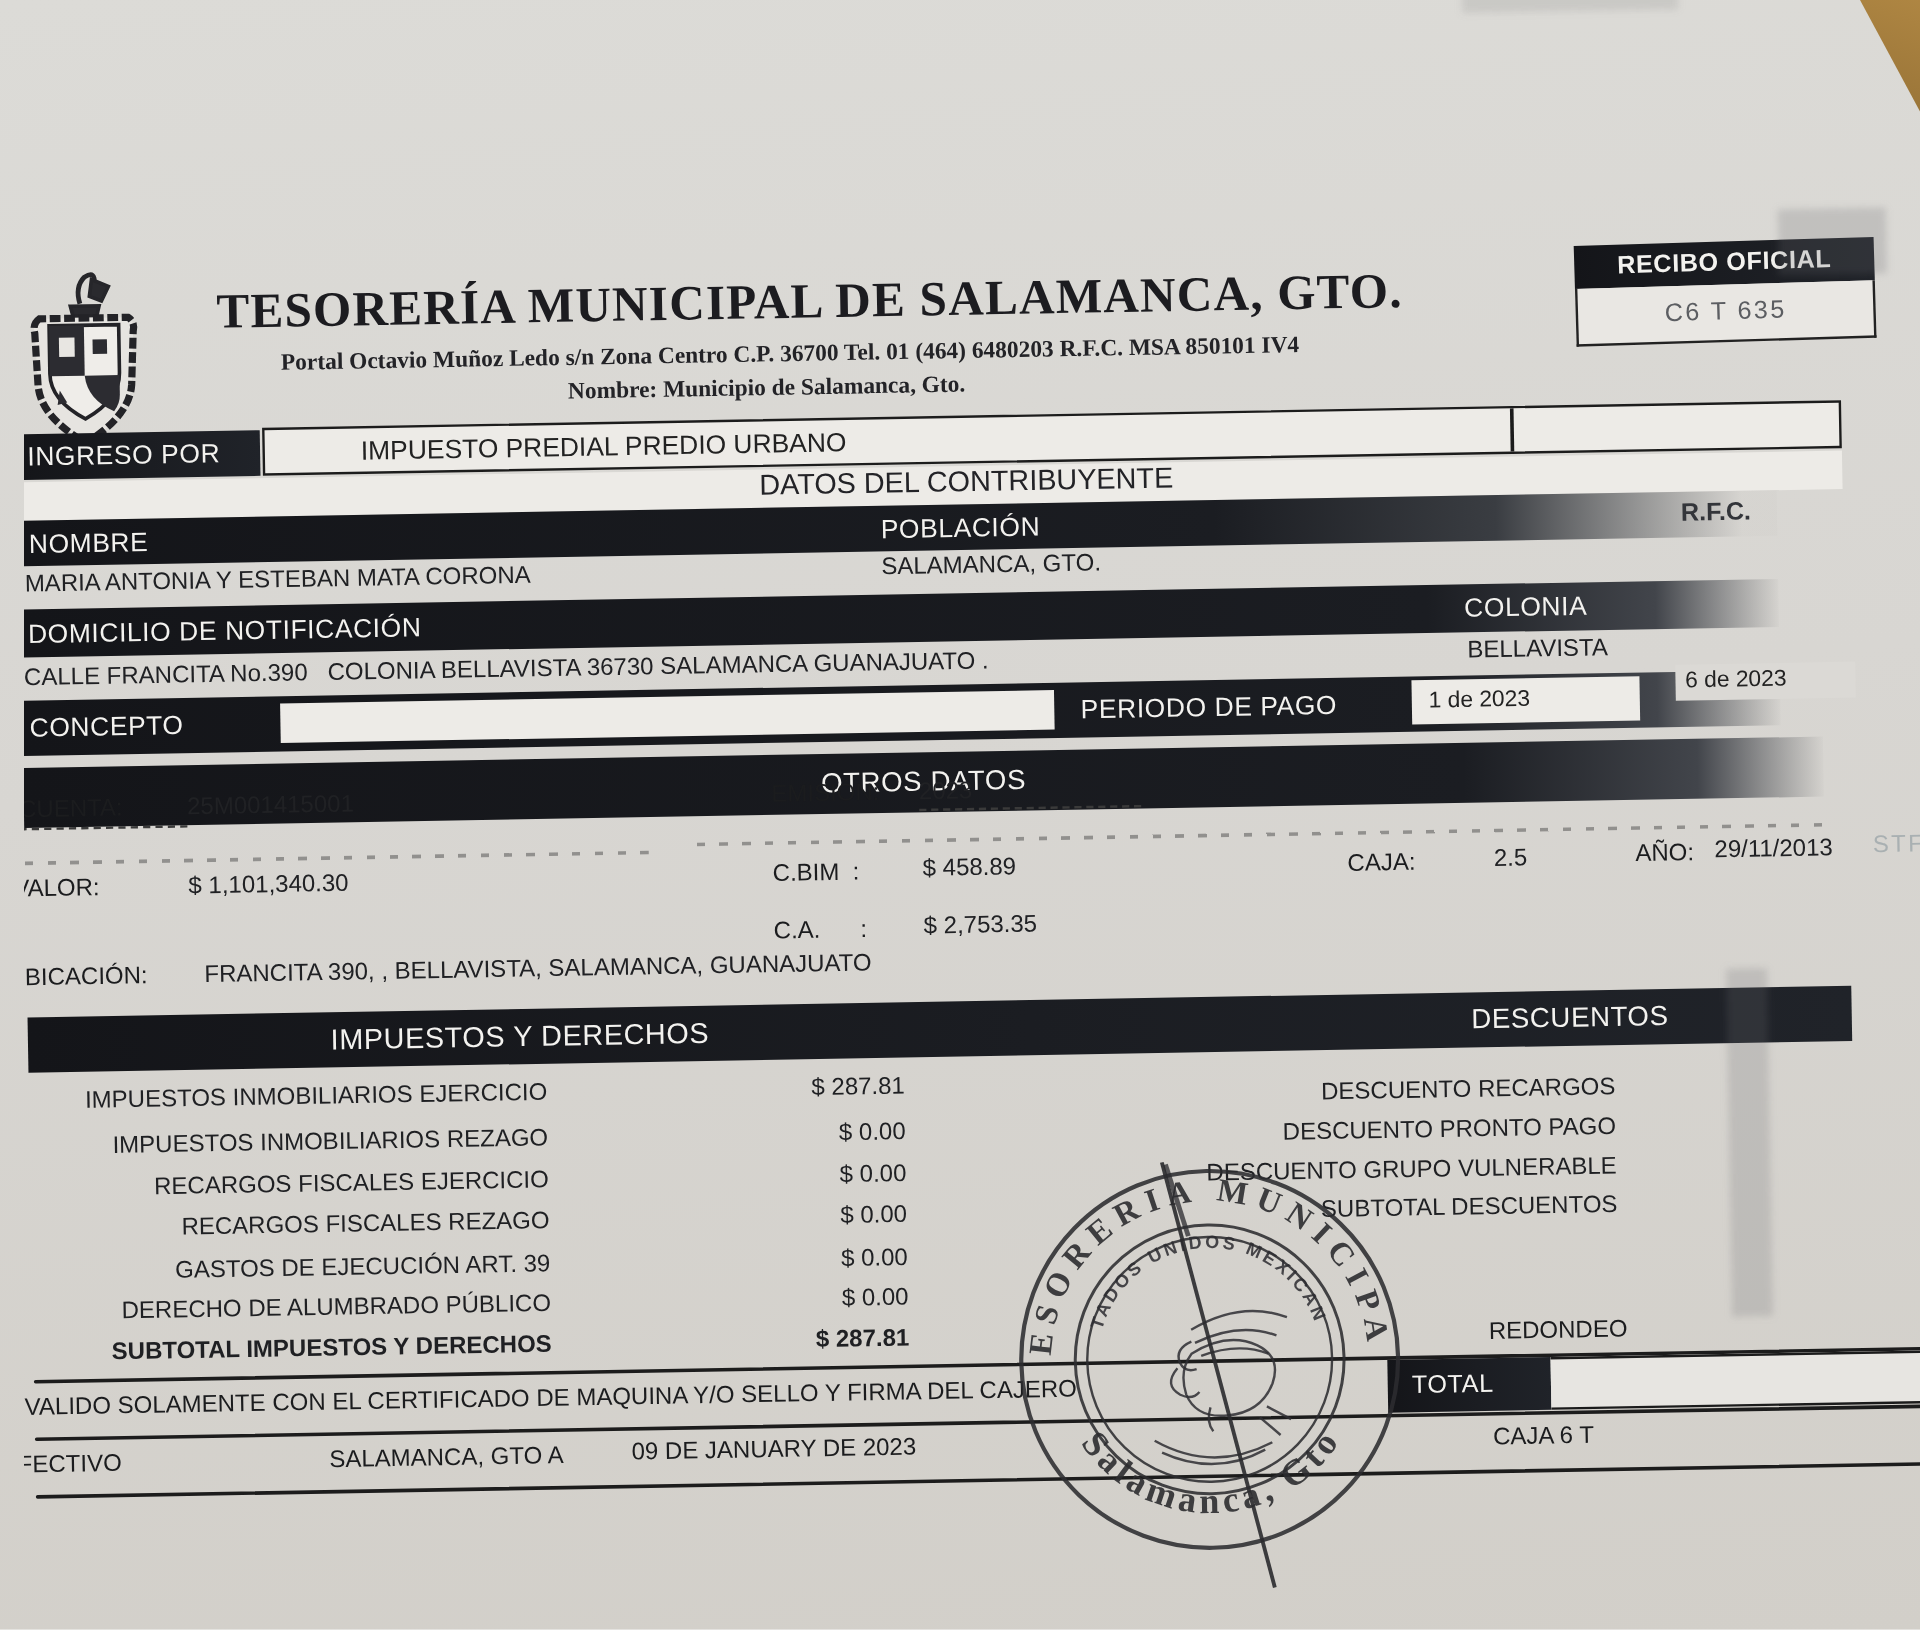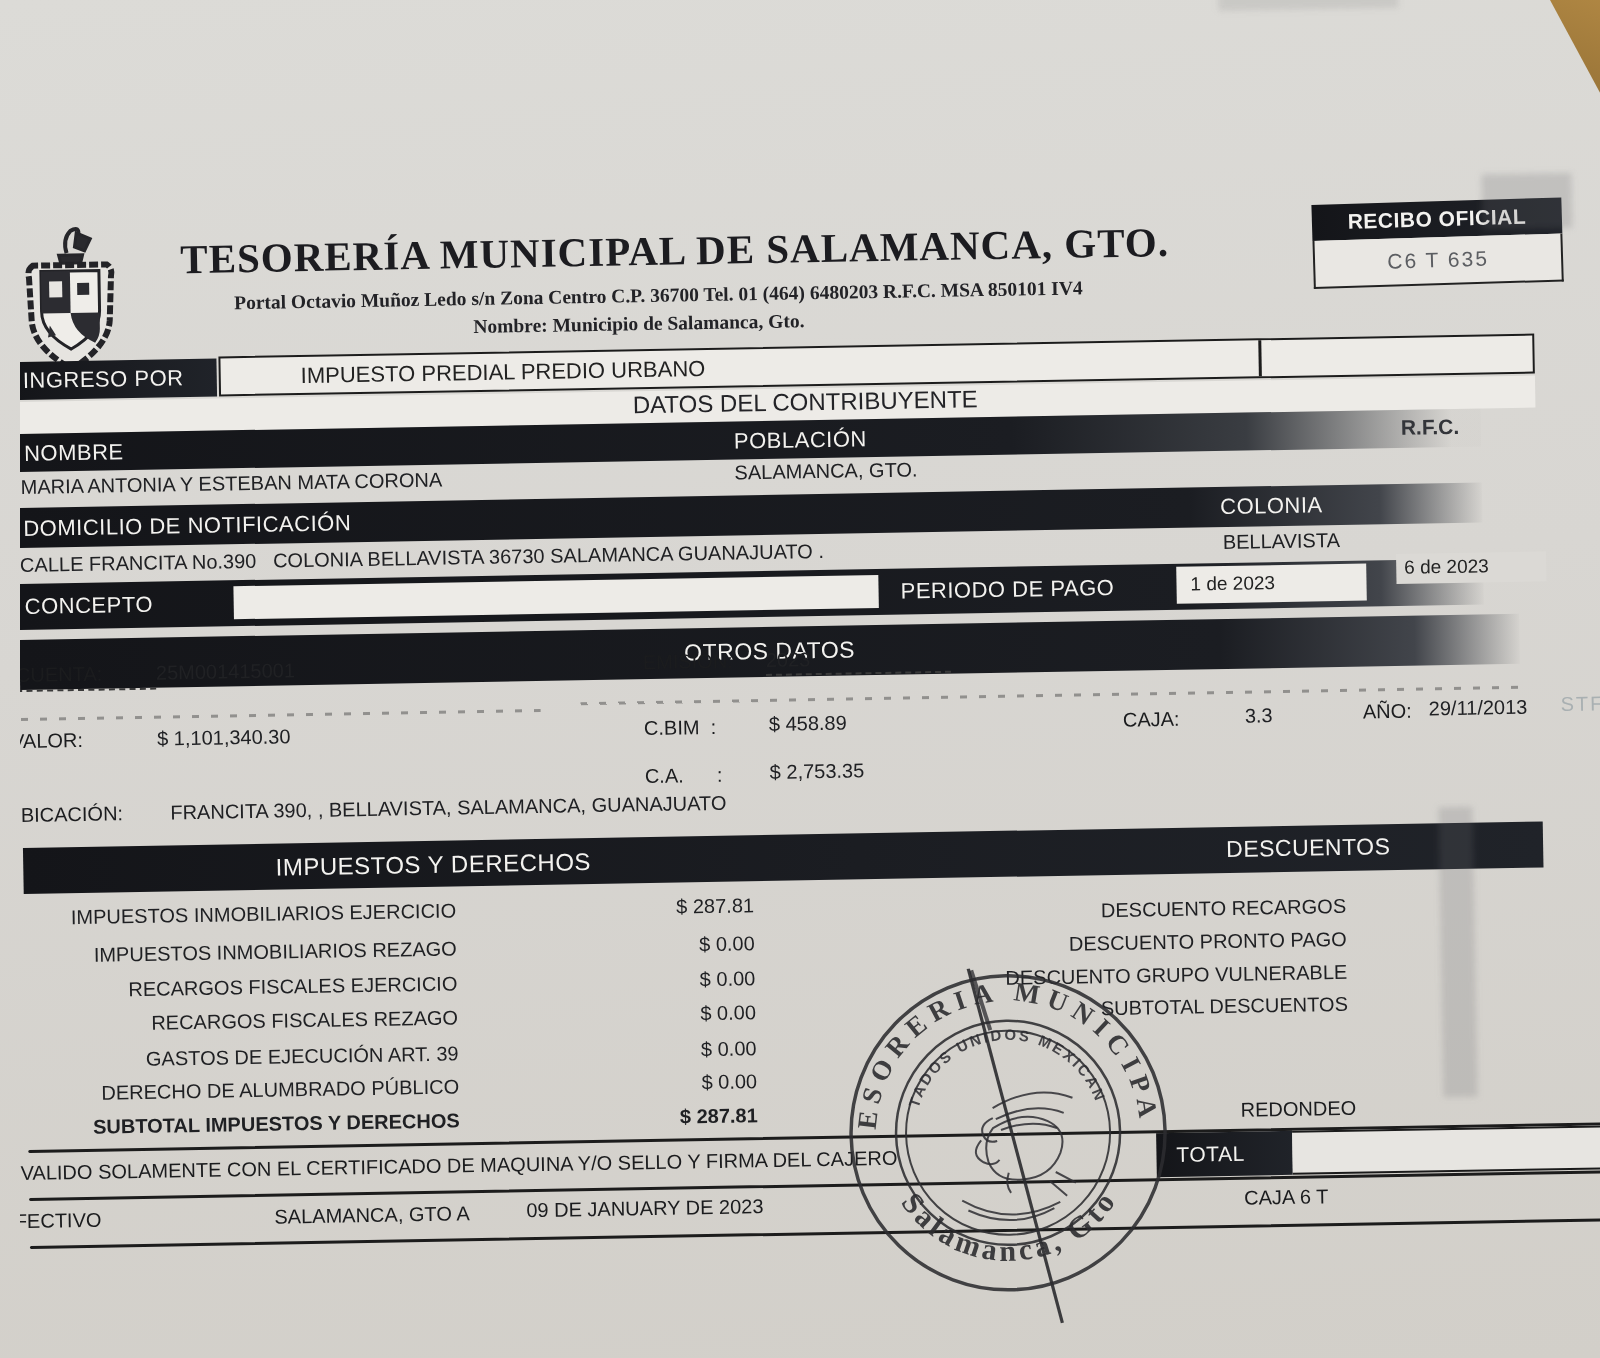--- a/index.html
+++ b/index.html
@@ -119,21 +119,21 @@
     <span class="abs val" style="left:746px;top:662px;width:185px;border-bottom:2px dashed #3a3a3a;padding-bottom:2px;">2023</span>
 
     <div class="dashes" style="left:0;top:718px;width:520px;"></div>
     <div class="dashes" style="left:560px;top:712px;width:940px;"></div>
 
     <span class="abs lbl" style="left:-10px;top:730px;">VALOR:</span>
     <span class="abs val" style="left:136px;top:730px;">$ 1,101,340.30</span>
     <span class="abs lbl ws" style="left:623px;top:728px;">C.BIM  :</span>
     <span class="abs val" style="left:748px;top:726px;">$ 458.89</span>
     <span class="abs lbl" style="left:1102px;top:728px;">CAJA:</span>
-    <span class="abs val" style="left:1224px;top:726px;">3.3</span>
+    <span class="abs val" style="left:1224px;top:726px;">2.5</span>
     <span class="abs lbl" style="left:1342px;top:724px;">AÑO:</span>
     <span class="abs val" style="left:1408px;top:722px;">29/11/2013</span>
     <span class="abs" style="left:1540px;top:720px;font-size:20px;color:#a9b0b2;letter-spacing:2px;">STF</span>
 
     <span class="abs lbl ws" style="left:623px;top:776px;">C.A.      :</span>
     <span class="abs val" style="left:748px;top:774px;">$ 2,753.35</span>
 
     <span class="abs lbl" style="left:-16px;top:804px;">UBICACIÓN:</span>
     <span class="abs val" style="left:148px;top:804px;">FRANCITA 390, , BELLAVISTA, SALAMANCA, GUANAJUATO</span>
 

